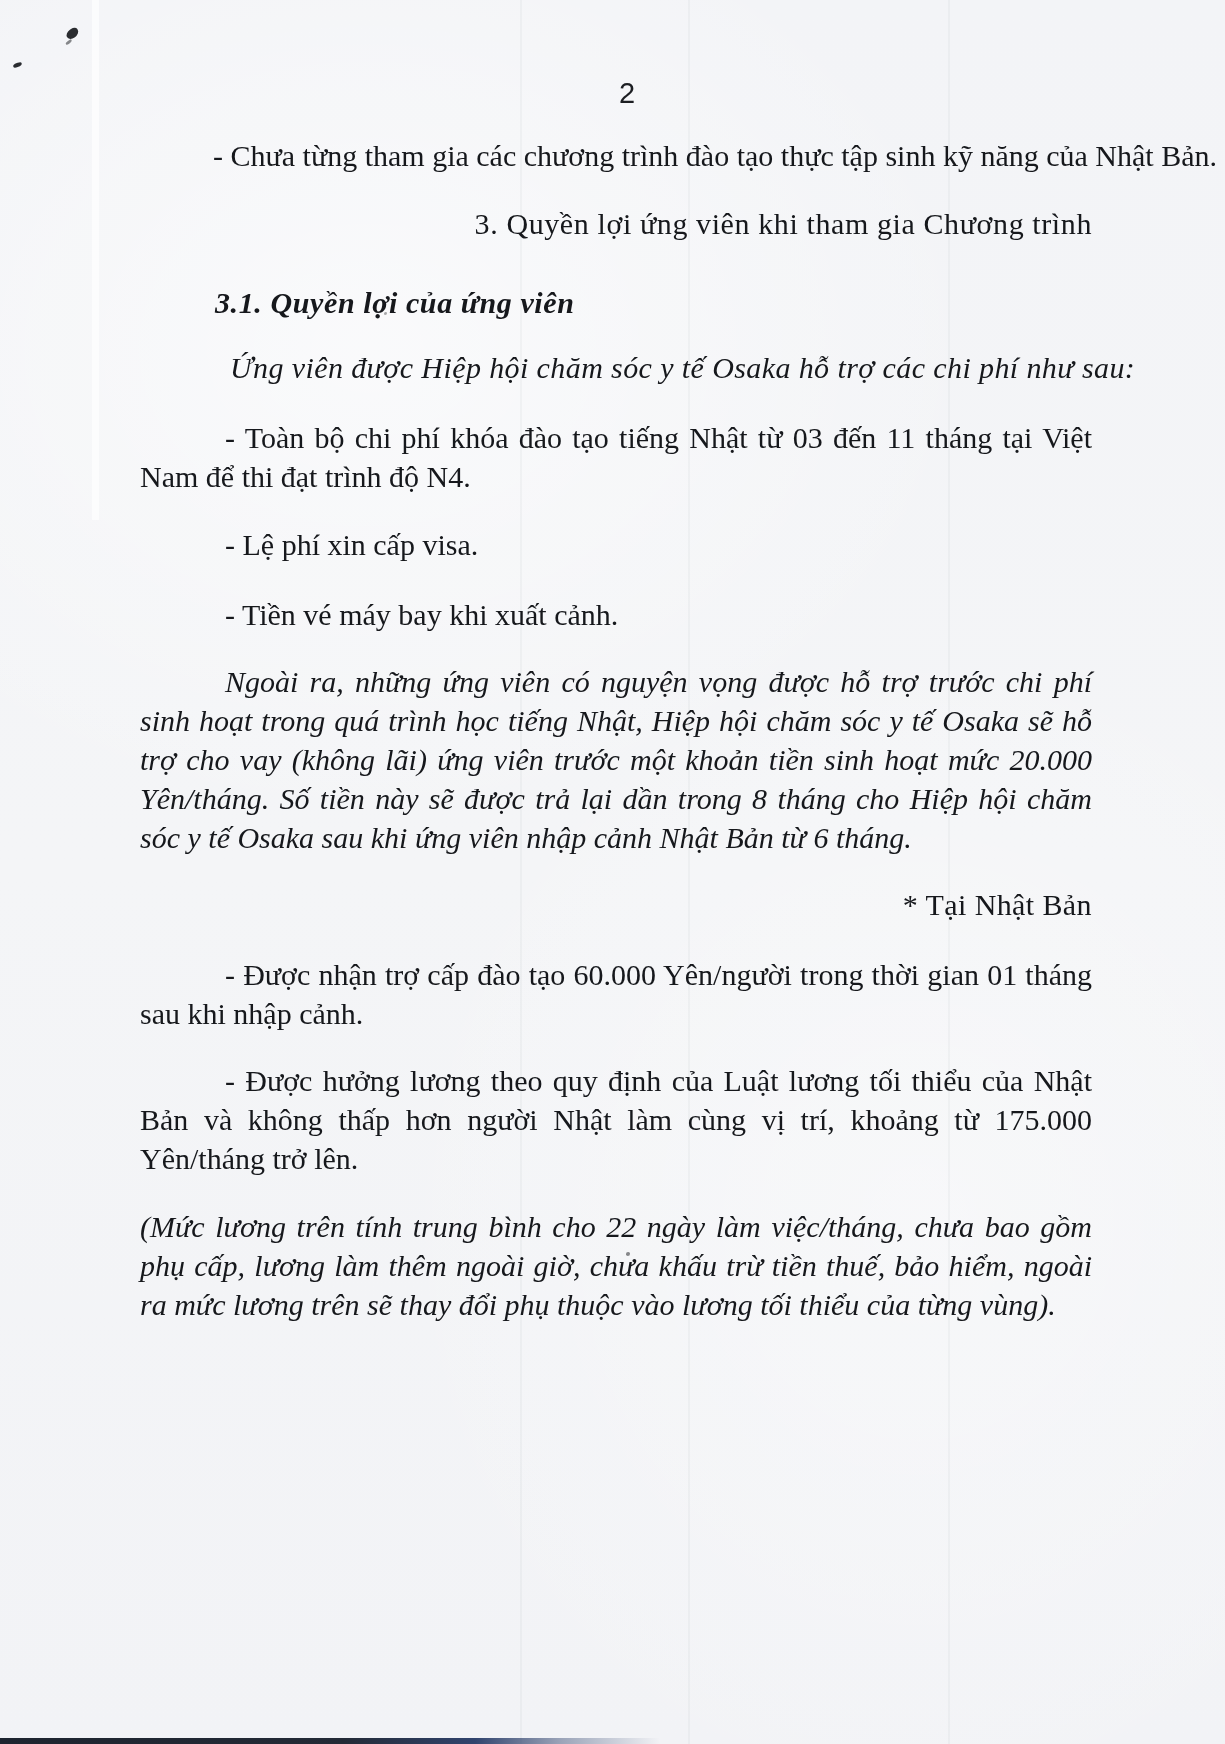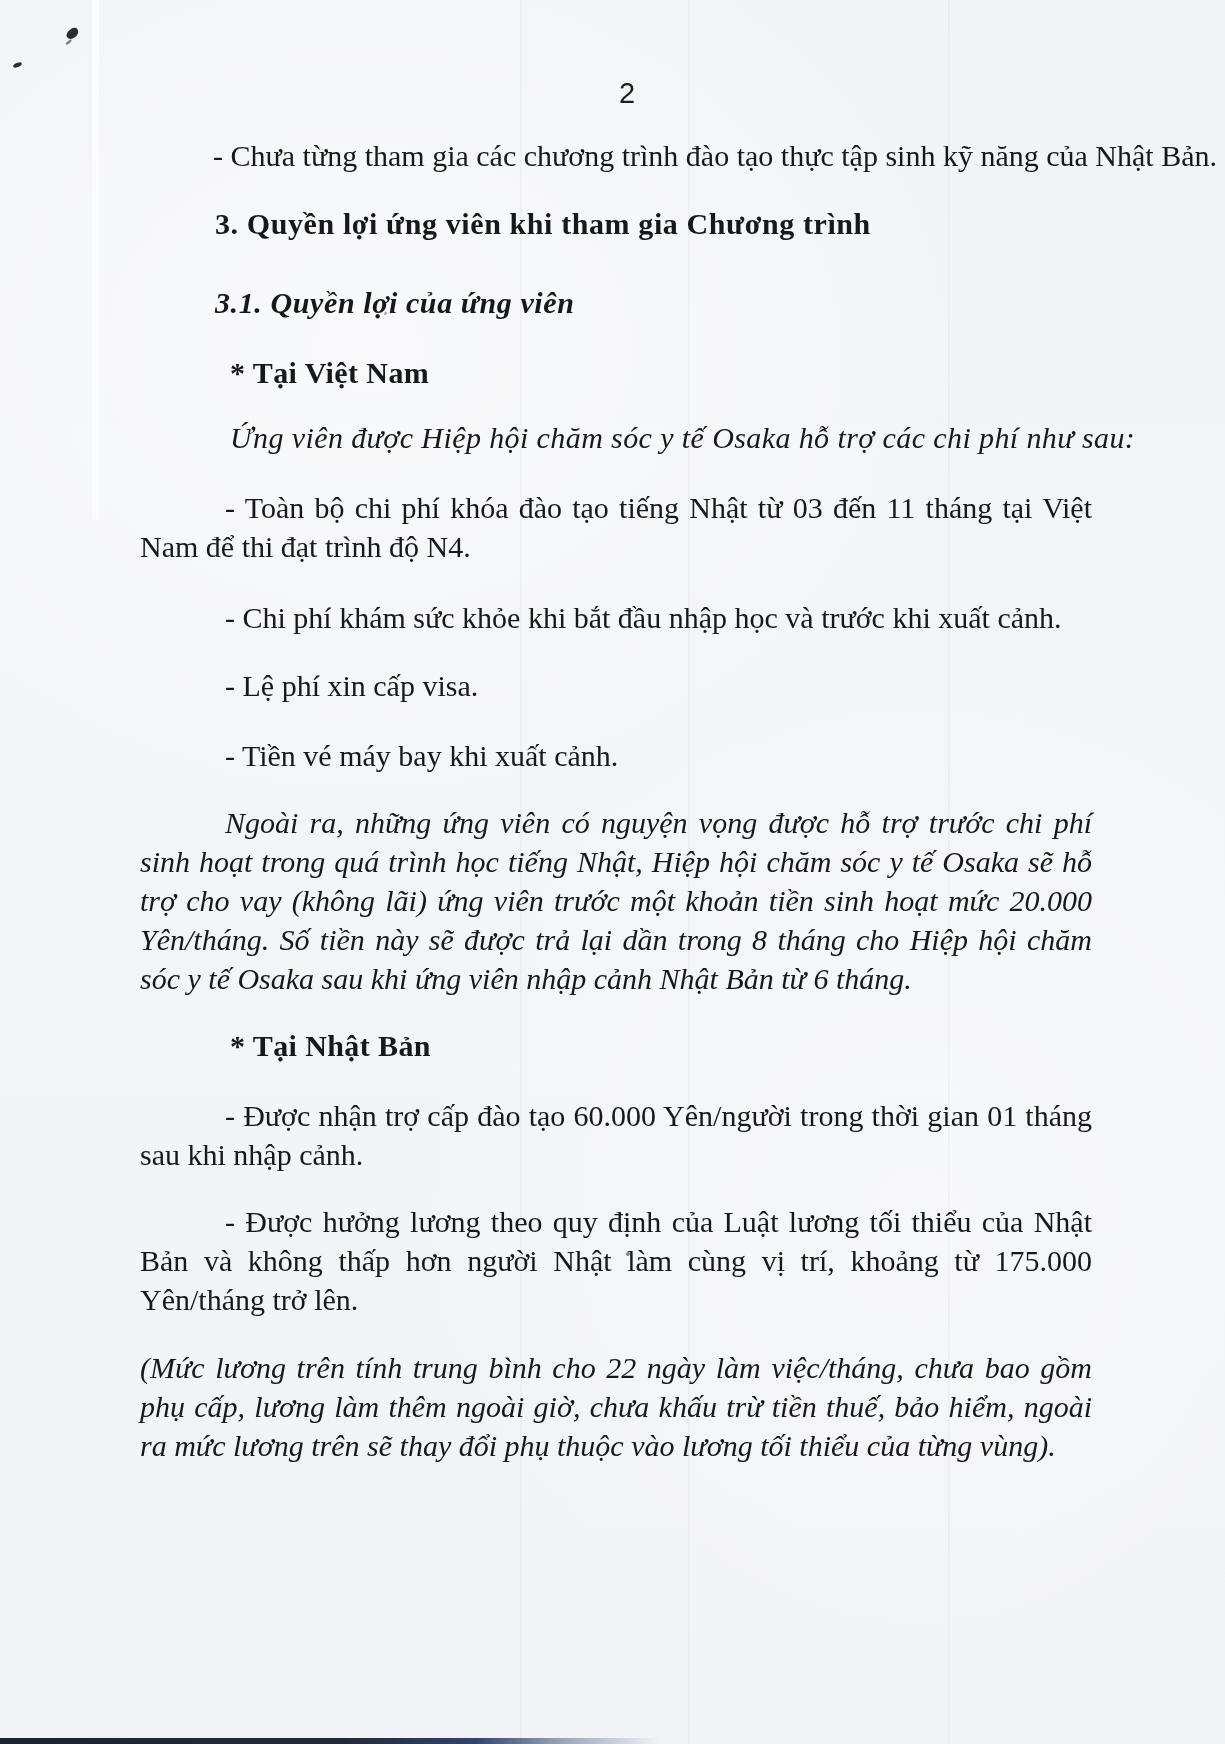--- a/index.html
+++ b/index.html
@@ -46,21 +46,21 @@
   .pagenum{
     font-family:"Liberation Sans","DejaVu Sans",sans-serif;
     font-size:29px;line-height:39px;
     text-align:center;
     padding-left:22px;
     color:#1c1e22;
   }
   p{margin:0;text-align:justify;}
   .one{white-space:nowrap;text-align:left;}
   .ital{font-style:italic;}
-  .bold{font-weight:bold;}
+  .bold{font-weight:normal;text-align:right;}
   .bolditalic{font-weight:bold;font-style:italic;}
 
   .mt23{margin-top:23px;} .mt26{margin-top:26px;} .mt28{margin-top:28px;}
   .mt29{margin-top:29px;} .mt30{margin-top:40px;} .mt31{margin-top:31px;}
   .mt32{margin-top:32px;}
 
   .ind73{text-indent:73px;}
   .ind75{text-indent:75px;letter-spacing:0.6px;}
   .ind85{text-indent:85px;}
   .ind90{text-indent:90px;letter-spacing:0.4px;}
@@ -83,27 +83,25 @@
   <div class="content">
 
     <div class="pagenum">2</div>
 
     <p class="one ind73 mt23">- Chưa từng tham gia các chương trình đào tạo thực tập sinh kỹ năng của Nhật Bản.</p>
 
     <p class="one ind75 bold mt29">3. Quyền lợi ứng viên khi tham gia Chương trình</p>
 
     <p class="one ind75 bolditalic mt30">3.1. Quyền lợi của ứng viên</p>
 
-    <p class="one ind90 bold mt31">* Tại Việt Nam</p>
 
     <p class="one ind90 ital mt26">Ứng viên được Hiệp hội chăm sóc y tế Osaka hỗ trợ các chi phí như sau:</p>
 
     <p class="ind85 mt31">- Toàn bộ chi phí khóa đào tạo tiếng Nhật từ 03 đến 11 tháng tại Việt Nam để thi đạt trình độ N4.</p>
 
-    <p class="one ind85 mt32">- Chi phí khám sức khỏe khi bắt đầu nhập học và trước khi xuất cảnh.</p>
 
 
     <p class="one ind85 mt29">- Lệ phí xin cấp visa.</p>
 
     <p class="one ind85 mt31">- Tiền vé máy bay khi xuất cảnh.</p>
 
     <p class="ind85 ital mt28">Ngoài ra, những ứng viên có nguyện vọng được hỗ trợ trước chi phí sinh hoạt trong quá trình học tiếng Nhật, Hiệp hội chăm sóc y tế Osaka sẽ hỗ trợ cho vay (không lãi) ứng viên trước một khoản tiền sinh hoạt mức 20.000 Yên/tháng. Số tiền này sẽ được trả lại dần trong 8 tháng cho Hiệp hội chăm sóc y tế Osaka sau khi ứng viên nhập cảnh Nhật Bản từ 6 tháng.</p>
 
     <p class="one ind90 bold mt28">* Tại Nhật Bản</p>
 

